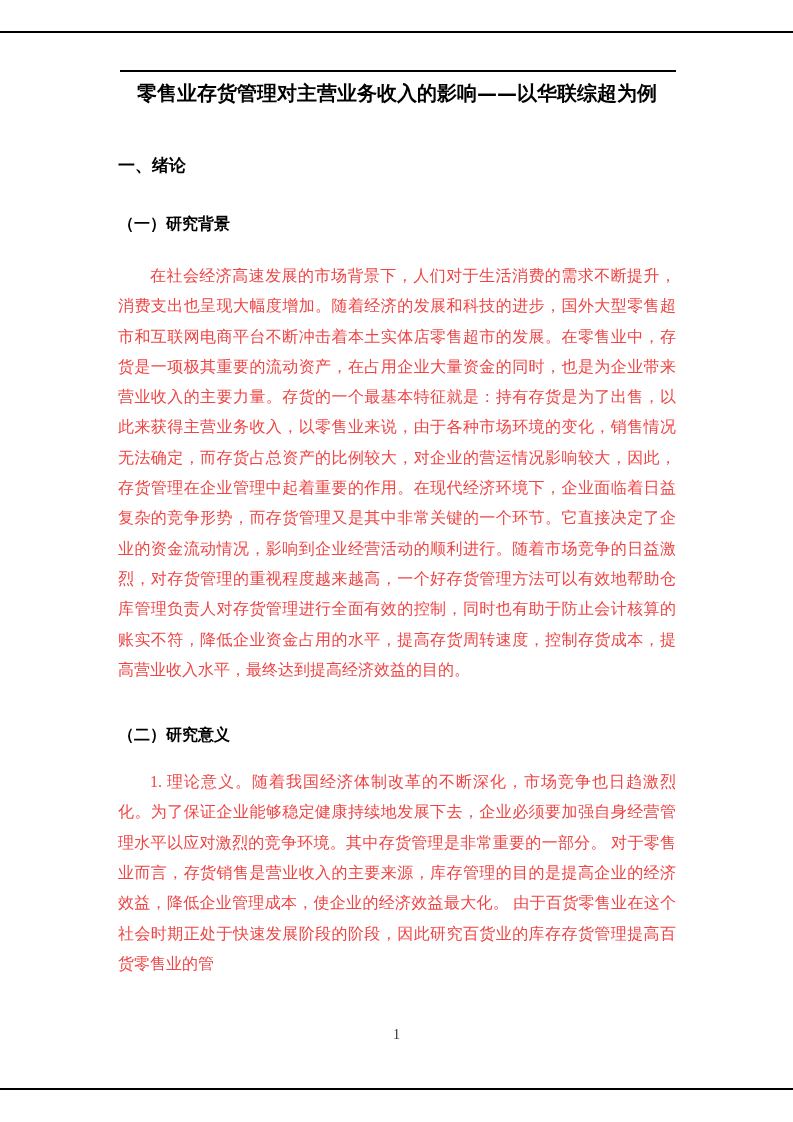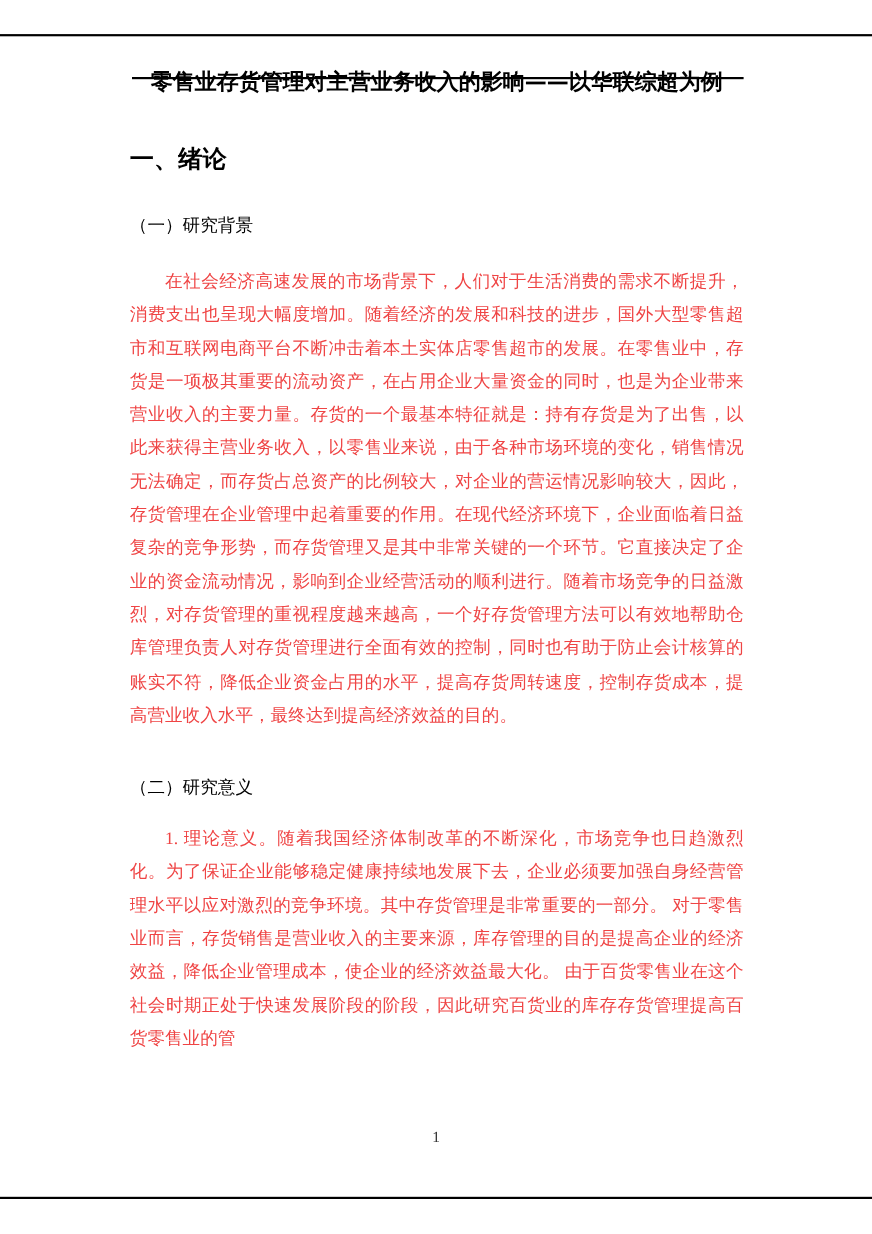--- a/index.html
+++ b/index.html
@@ -38,41 +38,41 @@
     width: 793px;
     height: 2px;
   }
   .content {
     position: absolute;
     left: 118px;
     top: 0;
     width: 558px;
   }
   .doc-title {
-    margin: 59px 0 0 0;
+    margin: 78px 0 0 0;
     font-family: "DejaVu Sans", "Liberation Sans", sans-serif;
     font-weight: bold;
     font-size: 20px;
     line-height: 30px;
     text-align: center;
     color: #000000;
     white-space: nowrap;
   }
   .chapter {
     margin: 45px 0 0 0;
     font-family: "DejaVu Sans", "Liberation Sans", sans-serif;
     font-weight: bold;
-    font-size: 22px;
+    font-size: 17px;
     line-height: 24px;
     color: #000000;
   }
   .sub-heading {
     margin: 35px 0 0 0;
     font-family: "DejaVu Sans", "Liberation Sans", sans-serif;
-    font-weight: normal;
+    font-weight: bold;
     font-size: 16px;
     line-height: 24px;
     color: #000000;
   }
   .sub-heading.h2b {
     margin-top: 38px;
   }
   .body-para {
     margin: 25px 0 0 0;
     font-size: 16px;

